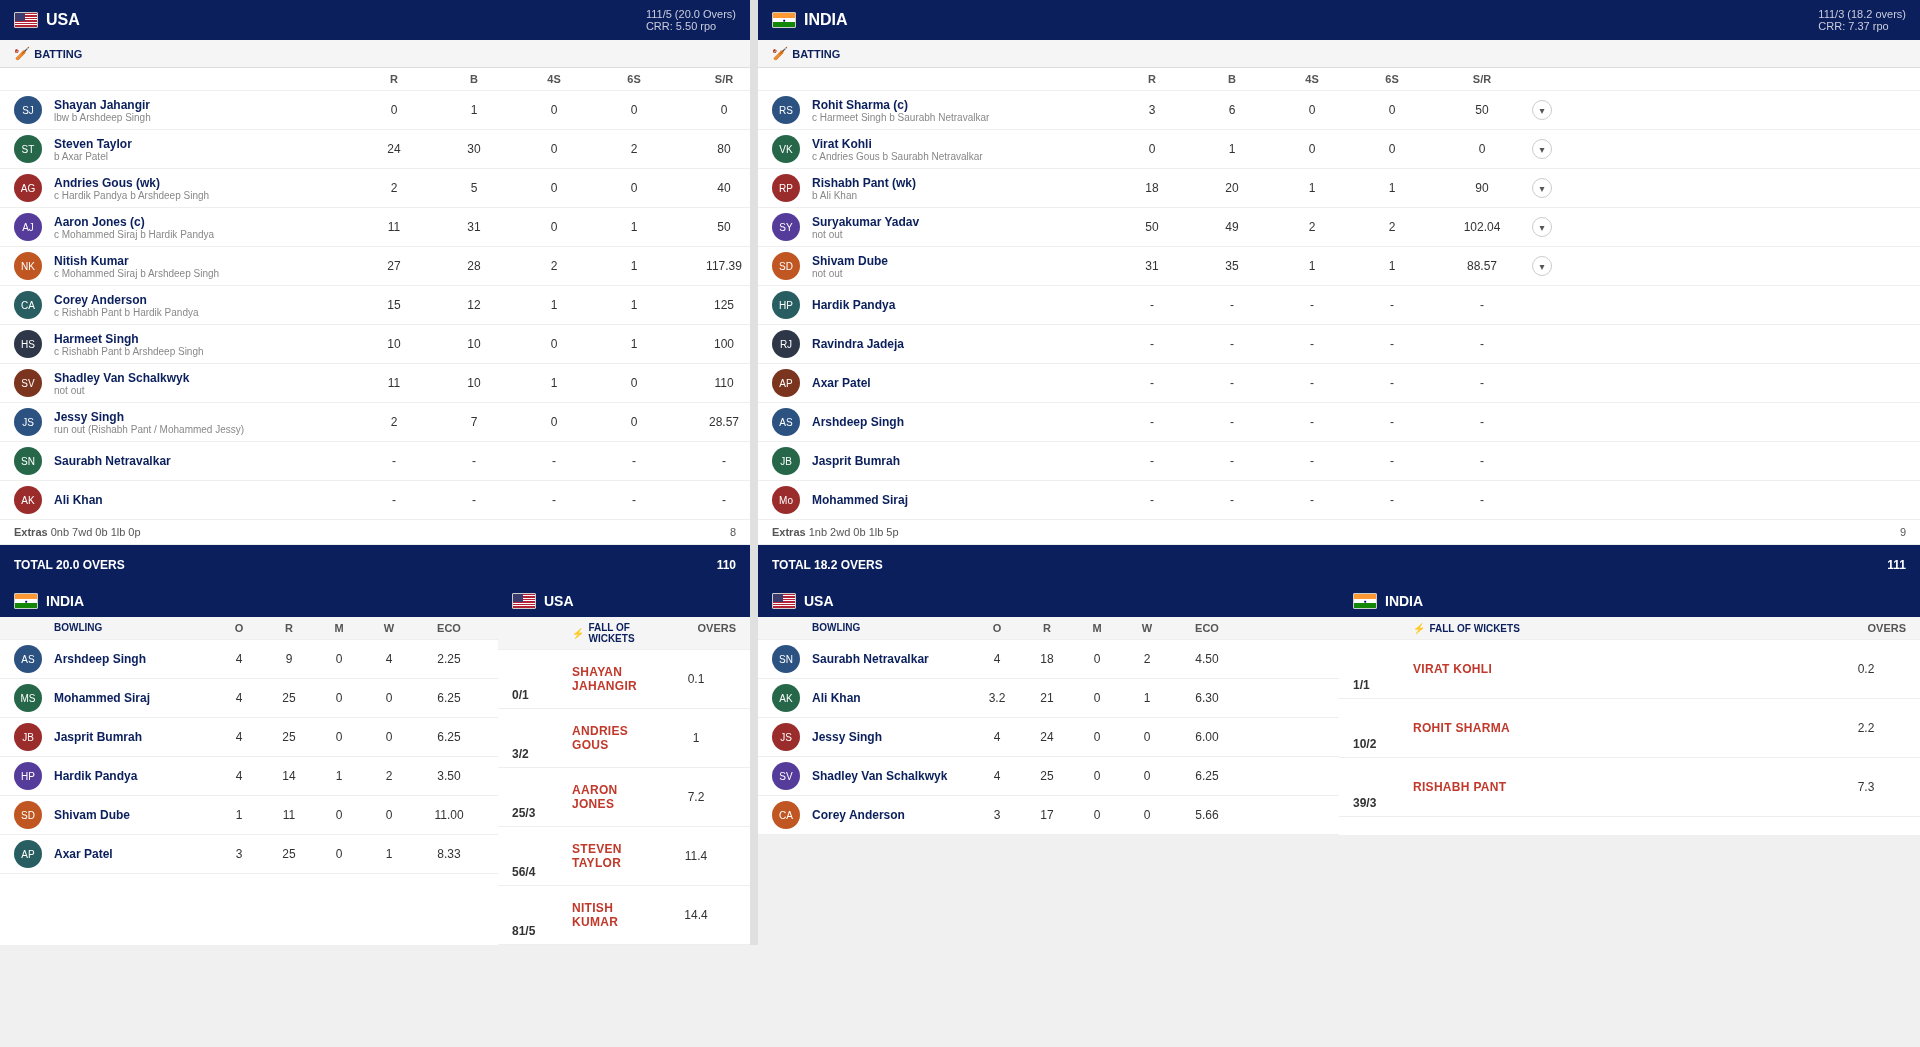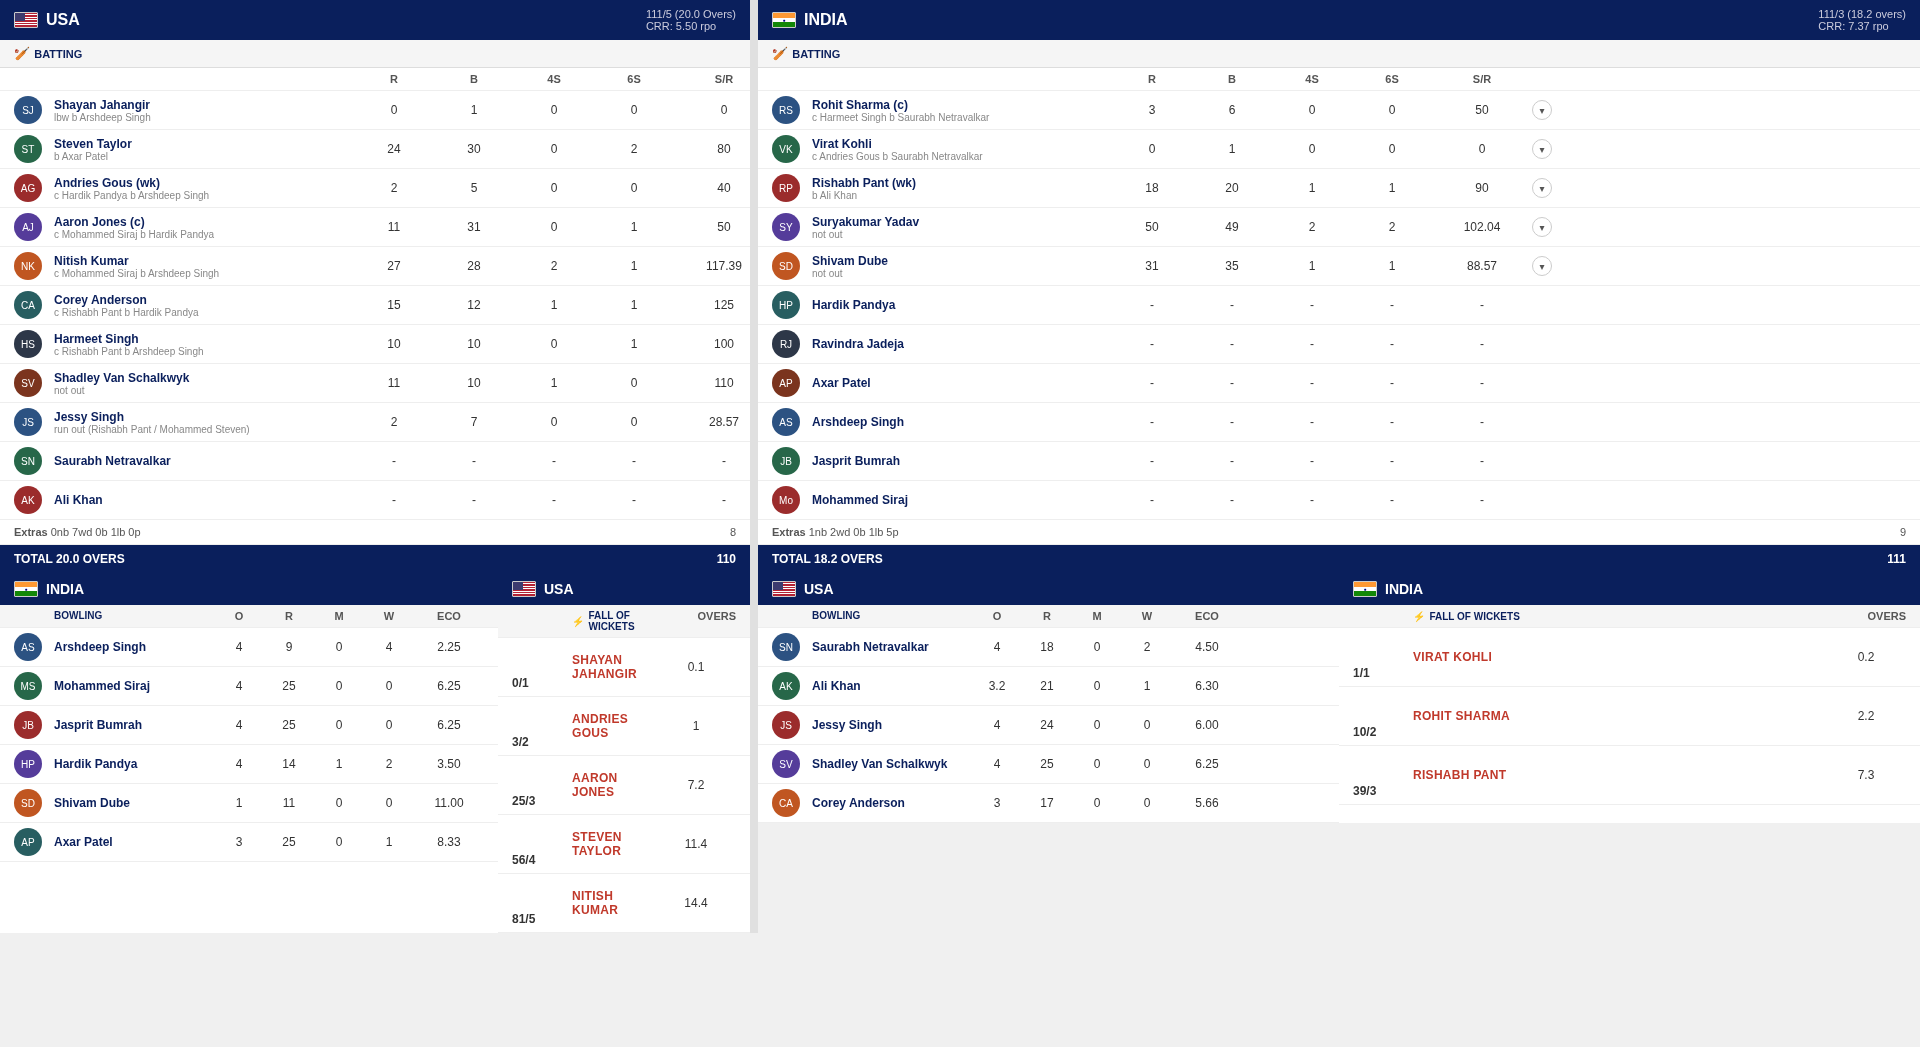--- a/index.html
+++ b/index.html
@@ -121,21 +121,21 @@
       background: #fff;
       font-size: 11px;
       color: #555;
       border-bottom: 1px solid #eee;
       display: flex;
       justify-content: space-between;
     }
     .total-row {
       background: #0a1f5c;
       color: white;
-      padding: 7px 14px;
+      padding: 13px 14px;
       font-size: 12px;
       font-weight: bold;
       display: flex;
       justify-content: space-between;
       align-items: center;
     }
 
     
     .bottom-grid {
       display: grid;
@@ -457,21 +457,21 @@
       <div>
           <div class="chevron-btn">▾</div>
         </div>
     </div>
     <div class="batting-row">
       <div>
           <div class="player-avatar avatar-blue">JS</div>
         </div>
       <div class="player-info">
         <div class="player-name">Jessy Singh</div>
-        <div class="player-detail">run out (Rishabh Pant / Mohammed Steven)</div>
+        <div class="player-detail">run out (Rishabh Pant / Mohammed Jessy)</div>
       </div>
       <div class="stat-cell">2</div>
       <div class="stat-cell">7</div>
       <div class="stat-cell">0</div>
       <div class="stat-cell">0</div>
       <div class="stat-cell">28.57</div>
       <div>
           <div class="chevron-btn">▾</div>
         </div>
     </div>

